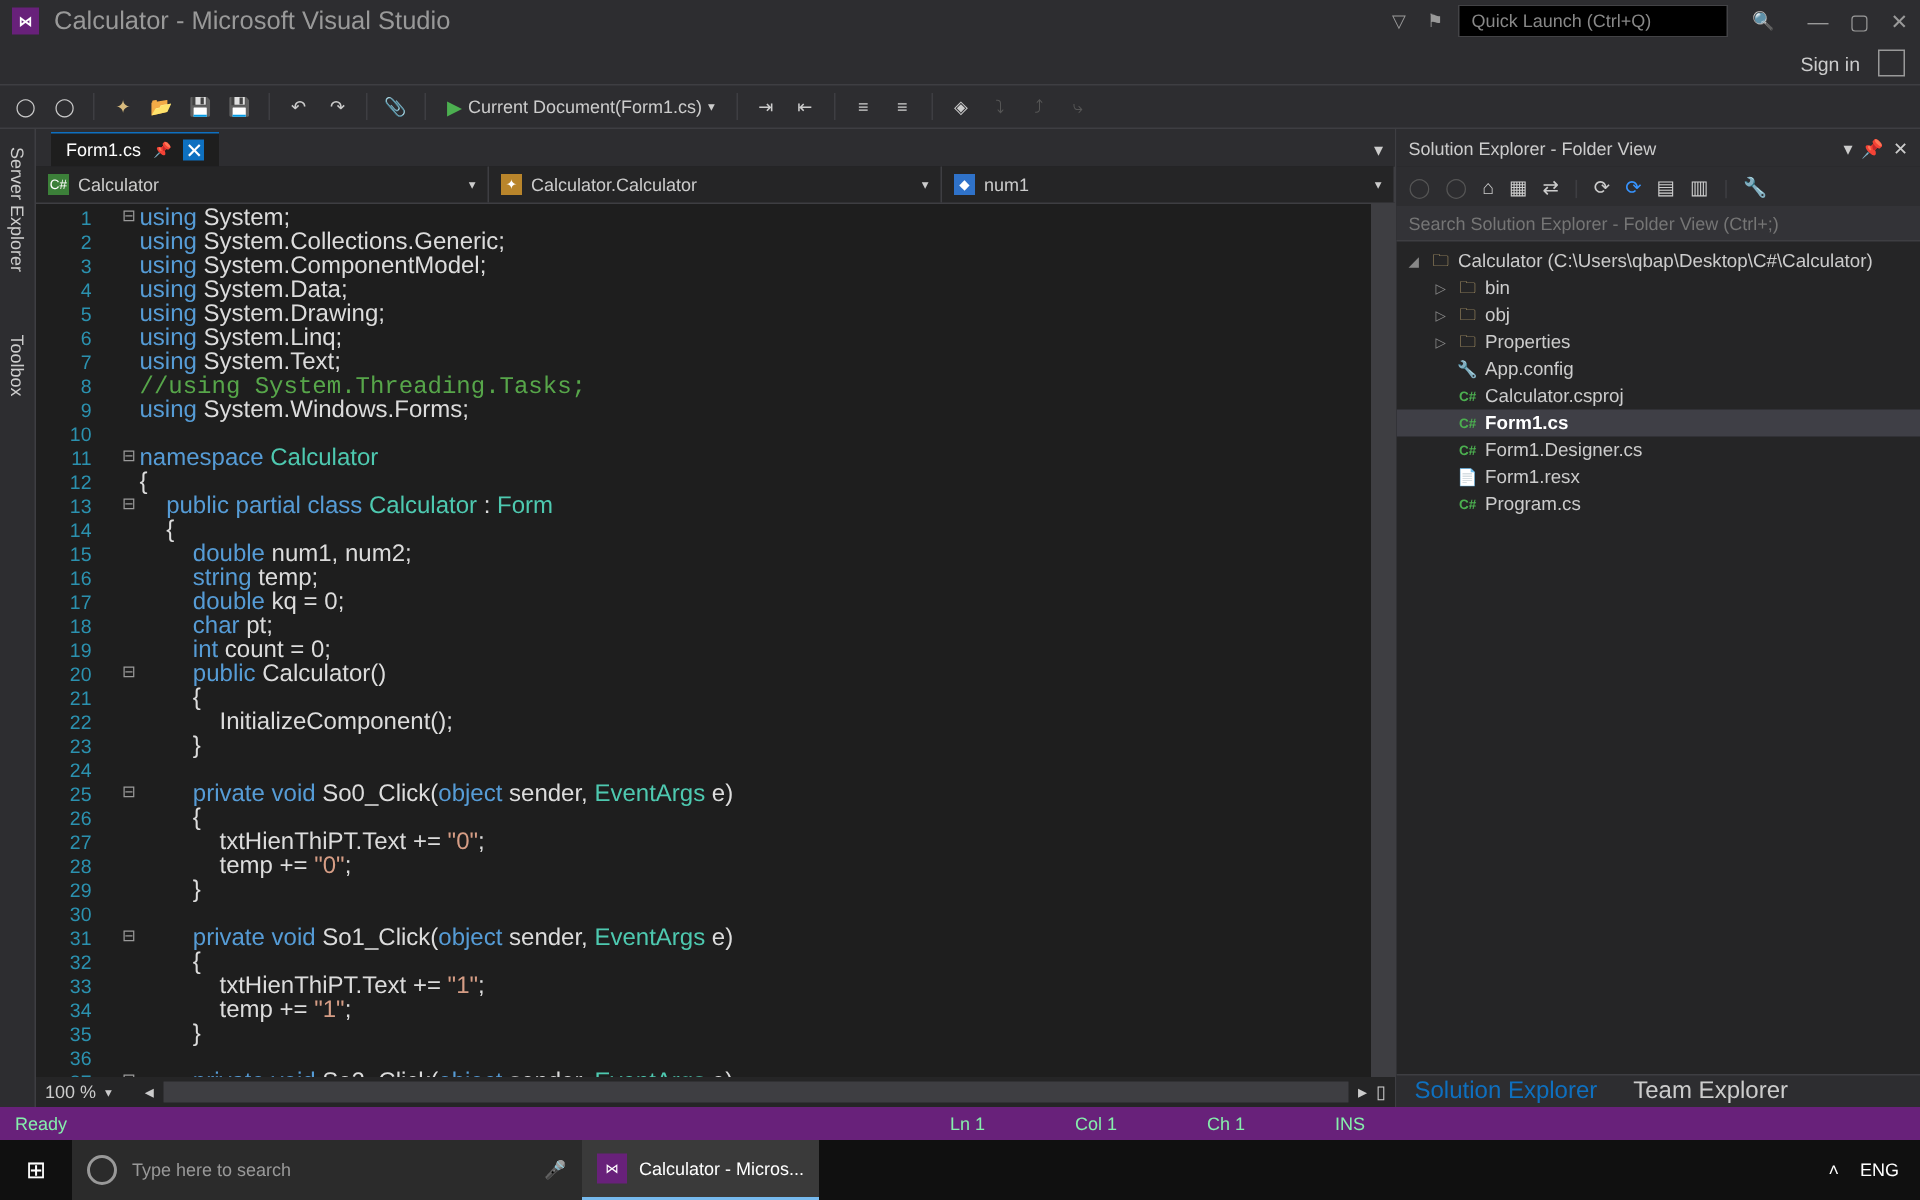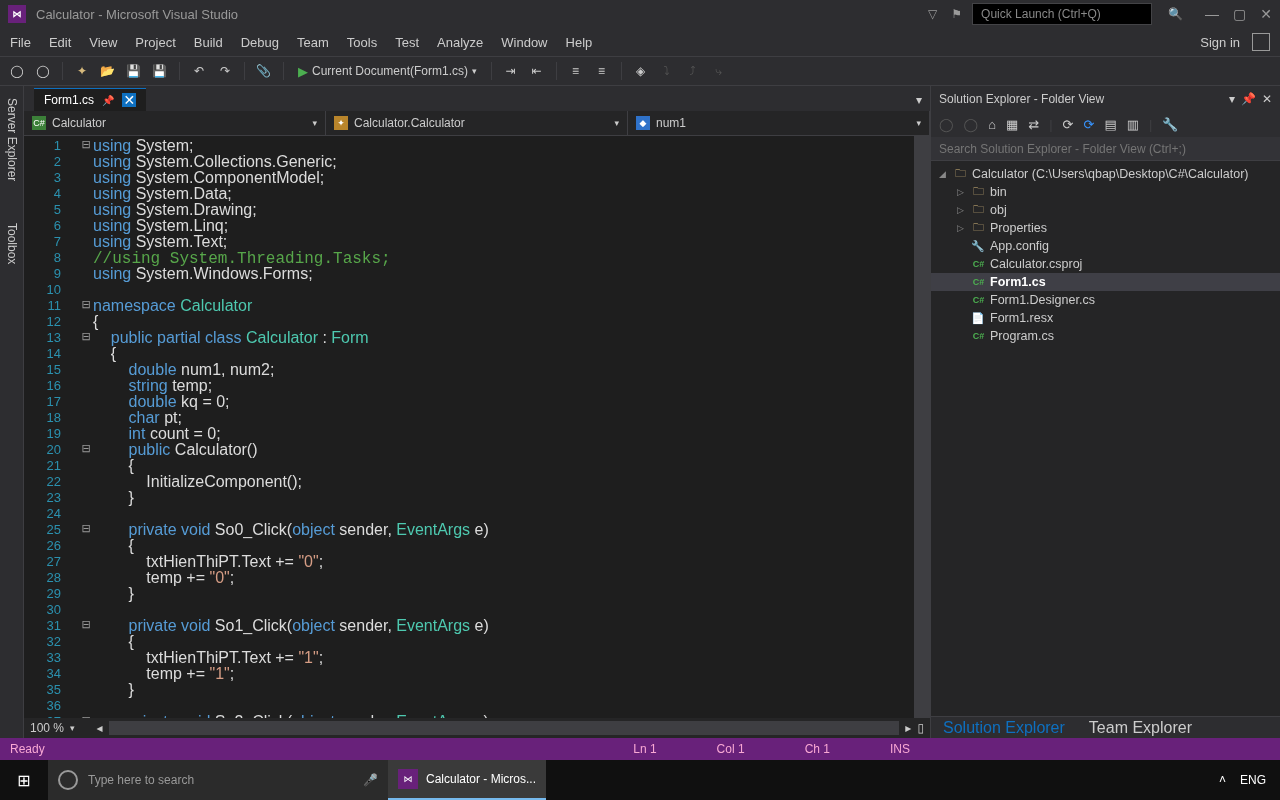--- a/index.html
+++ b/index.html
@@ -1,19 +1,19 @@
 <!DOCTYPE html>
 <html><head>
 <meta charset="utf-8">
 <style>
 * { margin:0; padding:0; box-sizing:border-box; font-family:"Segoe UI",Arial,sans-serif; }
 body { background:#2d2d30; color:#ccc; width:1280px; height:800px; overflow:hidden; display:flex; flex-direction:column; font-size:12px; }
 .titlebar { height:28px; background:#2d2d30; display:flex; align-items:center; padding:0 8px; gap:10px; }
 .vs-logo { width:18px; height:18px; background:#68217a; color:#fff; font-size:9px; display:flex; align-items:center; justify-content:center; font-weight:bold; }
-.title-text { font-size:13px; color:#999; flex:0 0 auto; }
+.title-text { font-size:17px; color:#999; flex:0 0 auto; }
 .title-spacer { flex:1; }
 .title-icons { display:flex; gap:14px; align-items:center; }
 .title-icons span { cursor:pointer; color:#999; }
 .quick-launch { background:#000000; border:1px solid #434346; height:22px; width:180px; color:#888; padding:0 8px; font-size:12px; display:flex; align-items:center; }
 .win-btns { display:flex; gap:14px; margin-left:12px; }
 .win-btns span { cursor:pointer; color:#999; font-size:14px; }
 .menubar { height:28px; background:#2d2d30; display:flex; align-items:center; padding:0 10px; gap:18px; }
 .menubar span { color:#ccc; cursor:pointer; font-size:13px; }
 .menubar .signin-area { margin-left:auto; display:flex; align-items:center; gap:12px; }
 .signin-area .avatar-box { width:18px; height:18px; border:1px solid #999; }
@@ -61,21 +61,21 @@
 .tree-row.selected { background:#3f3f46; color:#fff; font-weight:bold; }
 .tree-row .arrow { width:10px; font-size:9px; color:#888; }
 .tree-row .fico { width:15px; height:12px; display:inline-flex; align-items:center; justify-content:center; font-size:11px; }
 .fico.folder { color:#d7ba7d; }
 .fico.csharp { color:#4caf50; font-size:9px; font-weight:bold; }
 .fico.config { color:#b19cd9; }
 .fico.resx { color:#ccc; }
 .ex-bottom-tabs { height:22px; display:flex; background:#2d2d30; border-top:1px solid #3e3e42; }
 .ex-btab { padding:2px 12px; font-size:16px; cursor:pointer; }
 .ex-btab.active { color:#0e70c0; }
-.statusbar { height:22px; background:#68217a; color:#f9a8d4; display:flex; align-items:center; padding:0 10px; font-size:12px; gap:60px; }
+.statusbar { height:22px; background:#68217a; color:#86efac; display:flex; align-items:center; padding:0 10px; font-size:12px; gap:60px; }
 .statusbar .sb-item { }
 .statusbar .spacer { flex:1; }
 .taskbar { height:40px; background:#101010; display:flex; align-items:center; padding:0; gap:0; }
 .tb-start { width:48px; height:40px; display:flex; align-items:center; justify-content:center; color:#fff; cursor:pointer; font-size:16px; }
 .tb-search { flex:0 0 340px; height:40px; background:#2b2b2b; display:flex; align-items:center; padding:0 10px; gap:10px; color:#999; }
 .tb-search .cortana { width:20px; height:20px; border:2px solid #999; border-radius:50%; }
 .tb-app { height:40px; padding:0 10px; display:flex; align-items:center; gap:8px; color:#fff; background:#3a3a3a; border-bottom:2px solid #76b9ed; font-size:12px; cursor:pointer; }
 .tb-app .vs-logo-sm { width:20px; height:20px; background:#68217a; display:flex; align-items:center; justify-content:center; font-size:9px; }
 .tray { margin-left:auto; display:flex; align-items:center; gap:14px; padding:0 14px; color:#fff; font-size:12px; }
 </style>
@@ -93,34 +93,20 @@
   <div class="quick-launch">Quick Launch (Ctrl+Q)</div>
   <span style="margin-left:6px; color:#999;">🔍</span>
   <div class="win-btns">
     <span>—</span>
     <span>▢</span>
     <span>✕</span>
   </div>
 </div>
 
 <div class="menubar">
-  <div id="menu-items" style="display:flex;gap:18px;">
-      <span>File</span>
-      <span>Edit</span>
-      <span>View</span>
-      <span>Project</span>
-      <span>Build</span>
-      <span>Debug</span>
-      <span>Team</span>
-      <span>Tools</span>
-      <span>Test</span>
-      <span>Analyze</span>
-      <span>Window</span>
-      <span>Help</span>
-    </div>
   <div class="signin-area">
     <span>Sign in</span>
     <div class="avatar-box"></div>
   </div>
 </div>
 
 <div class="toolbar">
   <div class="tb-btn">◯</div>
   <div class="tb-btn">◯</div>
   <div class="tb-sep"></div>

